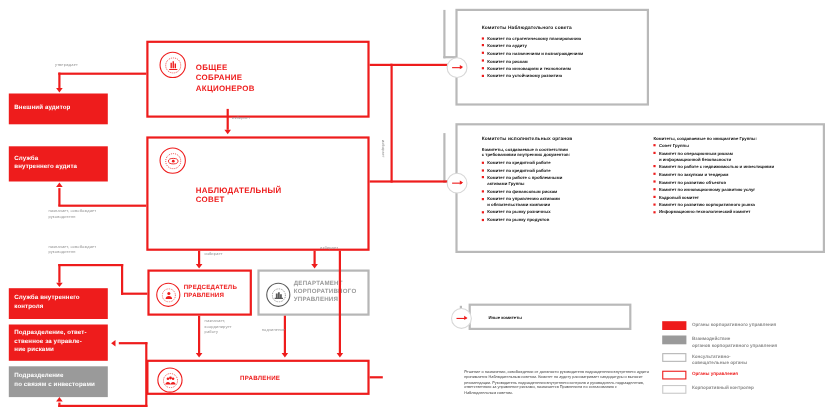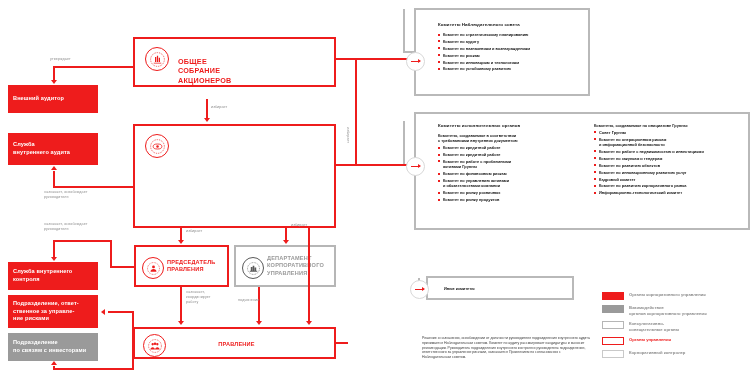--- a/index.html
+++ b/index.html
@@ -109,40 +109,42 @@
 <div class="abs box-panel" style="left:426px;top:276px;width:148px;height:24px;">
   <div class="abs panel-sub" style="left:16px;top:8px;">Иные комитеты</div>
 </div>
 
 <div class="ln-g abs" style="left:403px;top:9px;width:2px;height:44px;"></div>
 <div class="ln-g abs" style="left:403px;top:51px;width:12px;height:2px;"></div>
 <div class="ln-g abs" style="left:403px;top:121px;width:2px;height:45px;"></div>
 <div class="ln-g abs" style="left:403px;top:164px;width:12px;height:2px;"></div>
 <div class="ln-g abs" style="left:418px;top:278px;width:2px;height:12px;"></div>
 
-<div class="abs box-red-outline" style="left:133px;top:37px;width:203px;height:50px;">
+<div class="abs box-red-outline" style="left:133px;top:37px;width:203px;height:70px;">
   <div class="emb" style="left:10px;top:8px;width:22px;height:22px;">
     <svg width="15" height="15" viewBox="0 0 24 24" fill="#ee1c1c">
       <circle cx="12" cy="12" r="11" fill="none" stroke="#ee1c1c" stroke-width="1.2" stroke-dasharray="1.5 1.5"></circle>
       <path d="M6 17h12v1.5H6zM8 8h2v8H8zM11 6h2v10h-2zM14 9h2v7h-2z"></path>
     </svg>
   </div>
   <div class="abs lbl-head" style="left:43px;top:18px;white-space:pre-line;">ОБЩЕЕ
 СОБРАНИЕ
 АКЦИОНЕРОВ</div>
 </div>
 
 <div class="abs box-red-outline" style="left:133px;top:124px;width:203px;height:104px;">
   <div class="emb" style="left:10px;top:8px;width:22px;height:22px;">
     <svg width="15" height="15" viewBox="0 0 24 24" fill="#ee1c1c">
       <circle cx="12" cy="12" r="11" fill="none" stroke="#ee1c1c" stroke-width="1.2" stroke-dasharray="1.5 1.5"></circle>
       <ellipse cx="12" cy="12" rx="7" ry="4" fill="none" stroke="#ee1c1c" stroke-width="1.3"></ellipse>
       <circle cx="12" cy="12" r="2"></circle>
     </svg>
   </div>
+  <div class="abs lbl-head" style="left:43px;top:42px;white-space:pre-line;">НАБЛЮДАТЕЛЬНЫЙ
+СОВЕТ</div>
 </div>
 
 <div class="abs box-red-outline" style="left:134px;top:245px;width:95px;height:42px;">
   <div class="emb" style="left:6px;top:10px;width:20px;height:20px;">
     <svg width="13" height="13" viewBox="0 0 24 24" fill="#ee1c1c">
       <circle cx="12" cy="12" r="11" fill="none" stroke="#ee1c1c" stroke-width="1.2" stroke-dasharray="1.5 1.5"></circle>
       <circle cx="12" cy="9" r="2.6"></circle>
       <path d="M6.5 18c0-3 2.6-5 5.5-5s5.5 2 5.5 5z"></path>
     </svg>
   </div>

